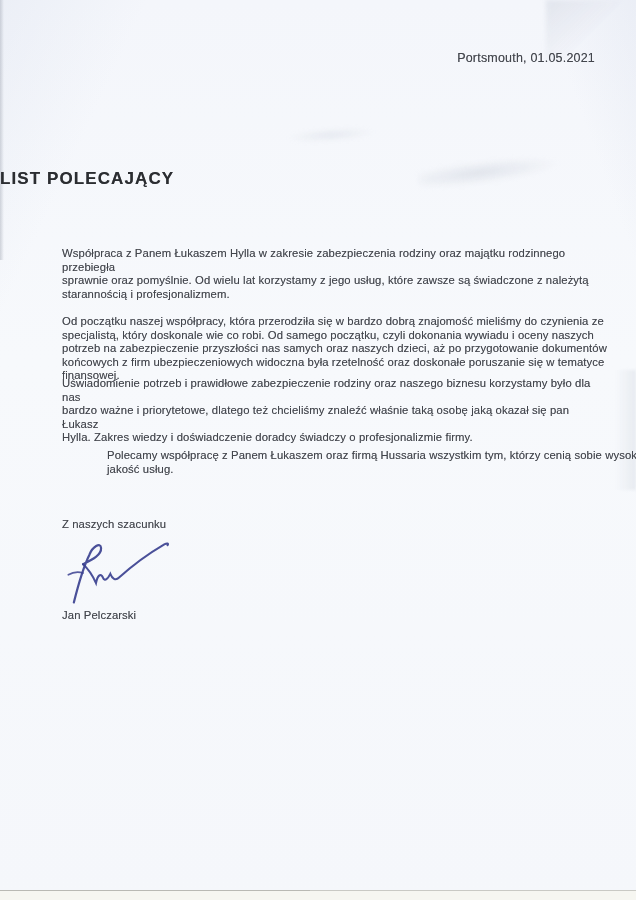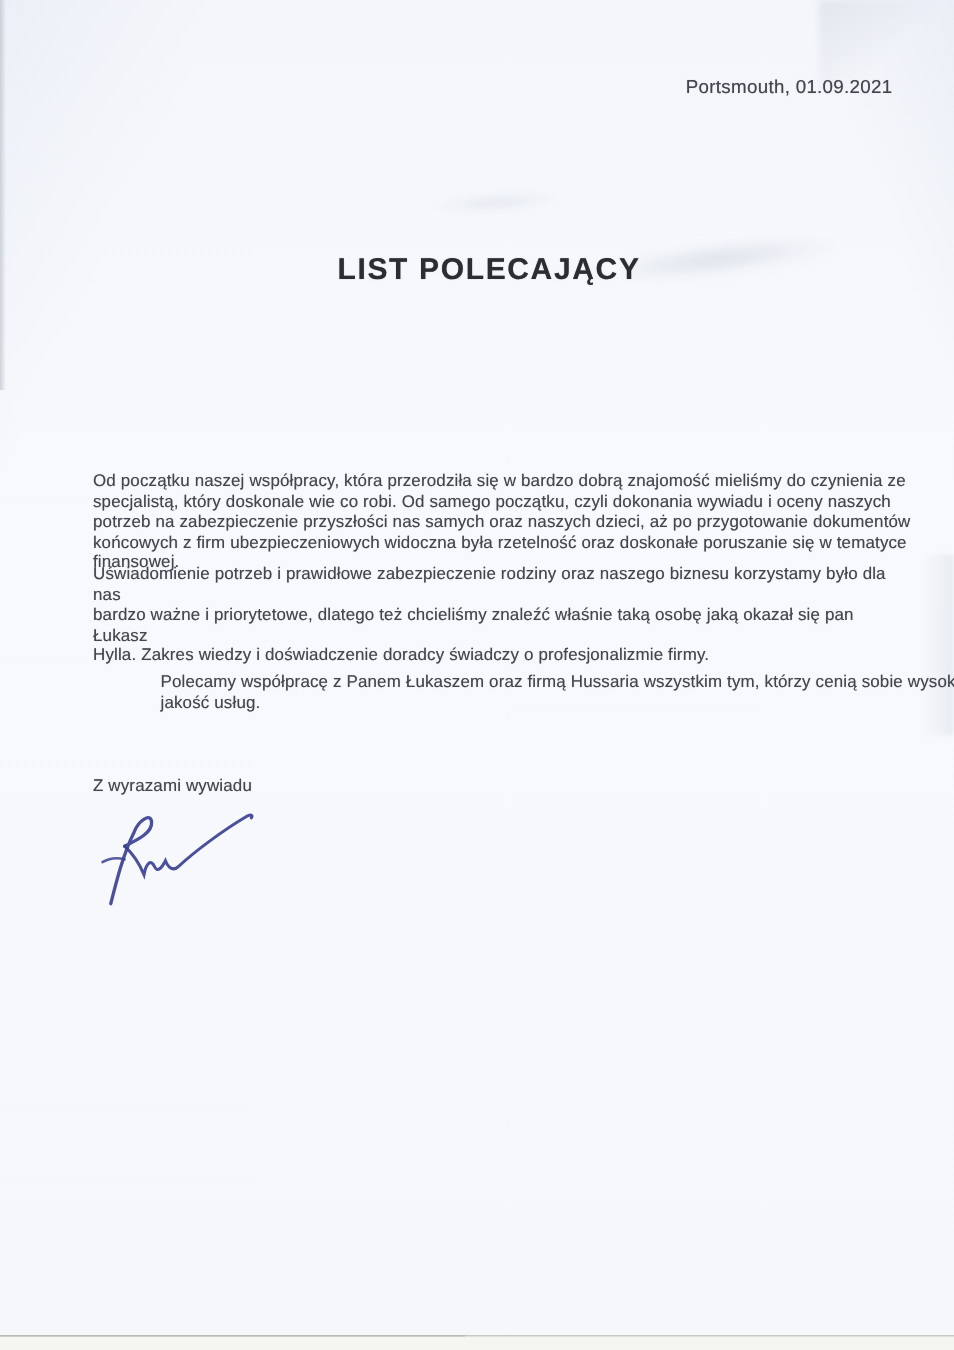--- a/index.html
+++ b/index.html
@@ -70,27 +70,25 @@
     position: absolute;
     top: 51px; right: 41px;
     font-size: 12.5px;
     color: var(--ink);
     letter-spacing: 0.2px;
     text-shadow: 0 0 0.5px rgba(67,70,77,0.55);
   }
   .title {
     position: absolute;
     top: 169px; left: 0; width: 636px;
-    text-align: center;
-    font-size: 20px;
+    font-size: 17px;
     font-weight: bold;
     letter-spacing: 1.1px;
     color: var(--title_ink);
     text-shadow: 0 0 0.6px rgba(43,45,49,0.6);
-    padding-left: 16px;
   }
   .para {
     position: absolute;
     left: 62px; width: 545px;
     font-size: 11.3px;
     line-height: 13.6px;
     color: var(--ink);
     letter-spacing: 0.1px;
     white-space: pre-line;
     text-shadow: 0 0 0.5px rgba(67,70,77,0.5);
@@ -113,42 +111,46 @@
 <body>
 
 <div class="page">
 
   <div class="crease crease-a"></div>
   <div class="crease crease-b"></div>
   <div class="crease crease-c"></div>
   <div class="crease crease-d"></div>
   <div class="left-edge-shadow"></div>
 
-  <div class="date-line">Portsmouth, 01.09.2021</div>
+  <div class="date-line">Portsmouth, 01.05.2021</div>
 
   <div class="title">LIST POLECAJĄCY</div>
 
+  <div class="para para-1">Współpraca z Panem Łukaszem Hylla w zakresie zabezpieczenia rodziny oraz majątku rodzinnego przebiegła
+sprawnie oraz pomyślnie. Od wielu lat korzystamy z jego usług, które zawsze są świadczone z należytą
+starannością i profesjonalizmem.</div>
   <div class="para para-2">Od początku naszej współpracy, która przerodziła się w bardzo dobrą znajomość mieliśmy do czynienia ze
 specjalistą, który doskonale wie co robi. Od samego początku, czyli dokonania wywiadu i oceny naszych
 potrzeb na zabezpieczenie przyszłości nas samych oraz naszych dzieci, aż po przygotowanie dokumentów
 końcowych z firm ubezpieczeniowych widoczna była rzetelność oraz doskonałe poruszanie się w tematyce
 finansowej.</div>
   <div class="para para-3">Uświadomienie potrzeb i prawidłowe zabezpieczenie rodziny oraz naszego biznesu korzystamy było dla nas
 bardzo ważne i priorytetowe, dlatego też chcieliśmy znaleźć właśnie taką osobę jaką okazał się pan Łukasz
 Hylla. Zakres wiedzy i doświadczenie doradcy świadczy o profesjonalizmie firmy.</div>
   <div class="para para-4">Polecamy współpracę z Panem Łukaszem oraz firmą Hussaria wszystkim tym, którzy cenią sobie wysoką
 jakość usług.</div>
 
-  <div class="para closing">Z wyrazami wywiadu</div>
+  <div class="para closing">Z naszych szacunku</div>
 
   <div class="signature">
     <svg viewBox="0 0 130 82" fill="none" xmlns="http://www.w3.org/2000/svg">
       <path d="M15 74 C 19 58, 24 38, 32 22 C 35 14, 44 8, 44.5 15 C 45 23, 34 28, 25 32.5" stroke="var(--signature_ink)" stroke-width="2.4" stroke-linecap="round" fill="none" opacity="0.92"></path>
       <path d="M25 32.5 C 31 38, 36 46, 39 53 C 40.5 45, 44 41.5, 46.5 47 C 48.5 52, 52 48, 54.5 43 C 56.5 48, 60 51, 64 47 C 76 36, 96 21, 113 11 C 116 9.4, 118 9.8, 116.5 12" stroke="var(--signature_ink)" stroke-width="2.2" stroke-linecap="round" fill="none" opacity="0.92"></path>
       <path d="M9 44 C 14 41, 20 40.5, 25 42" stroke="var(--signature_ink)" stroke-width="1.8" stroke-linecap="round" fill="none" opacity="0.85"></path>
     </svg>
   </div>
 
+  <div class="para signer">Jan Pelczarski</div>
 
   <div class="scan-edge"></div>
   <div class="scan-edge-dark"></div>
 
 </div>
 
 </body></html>

